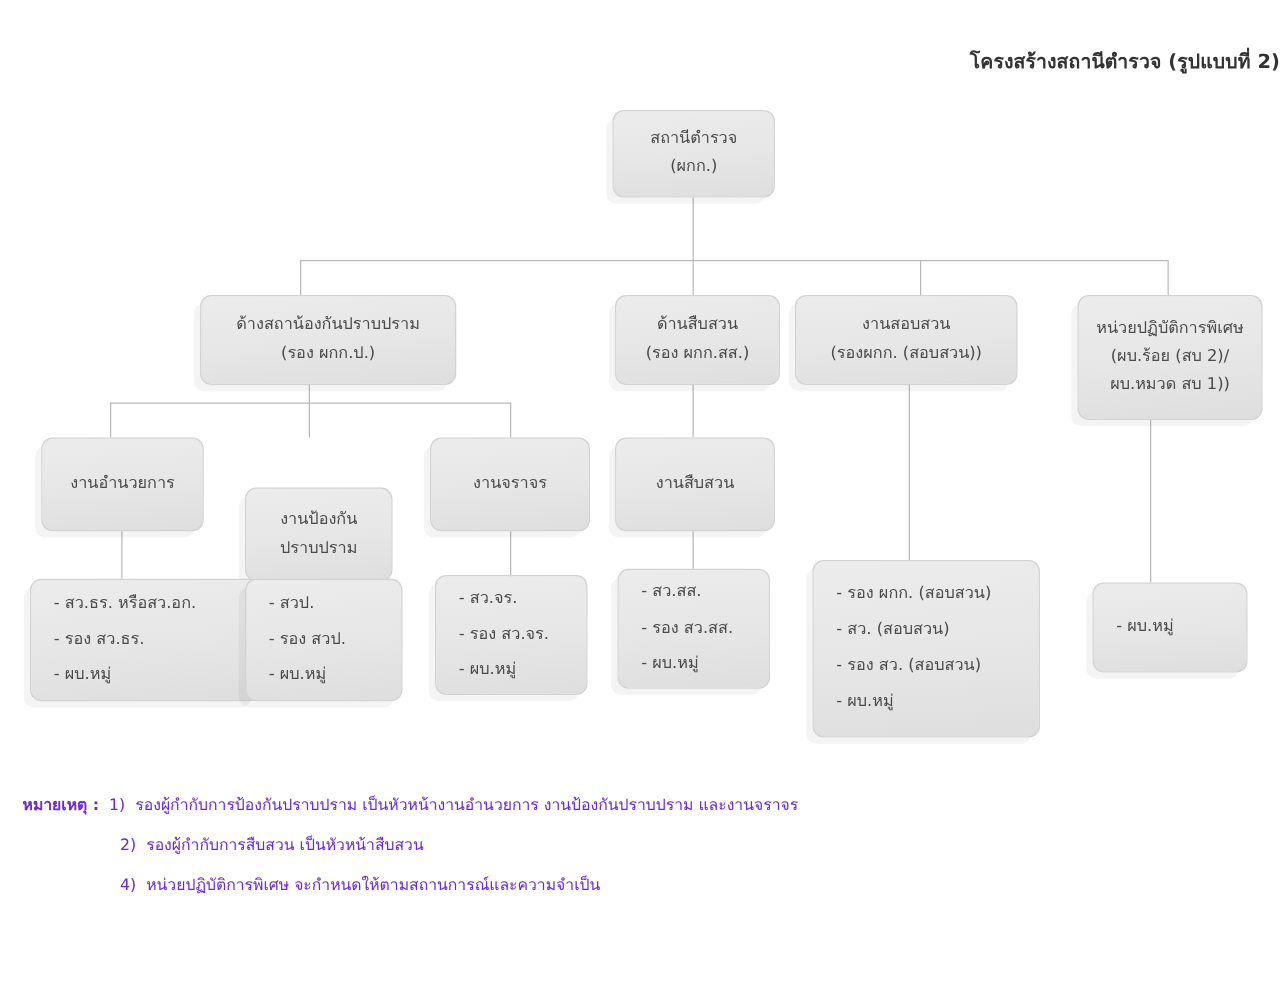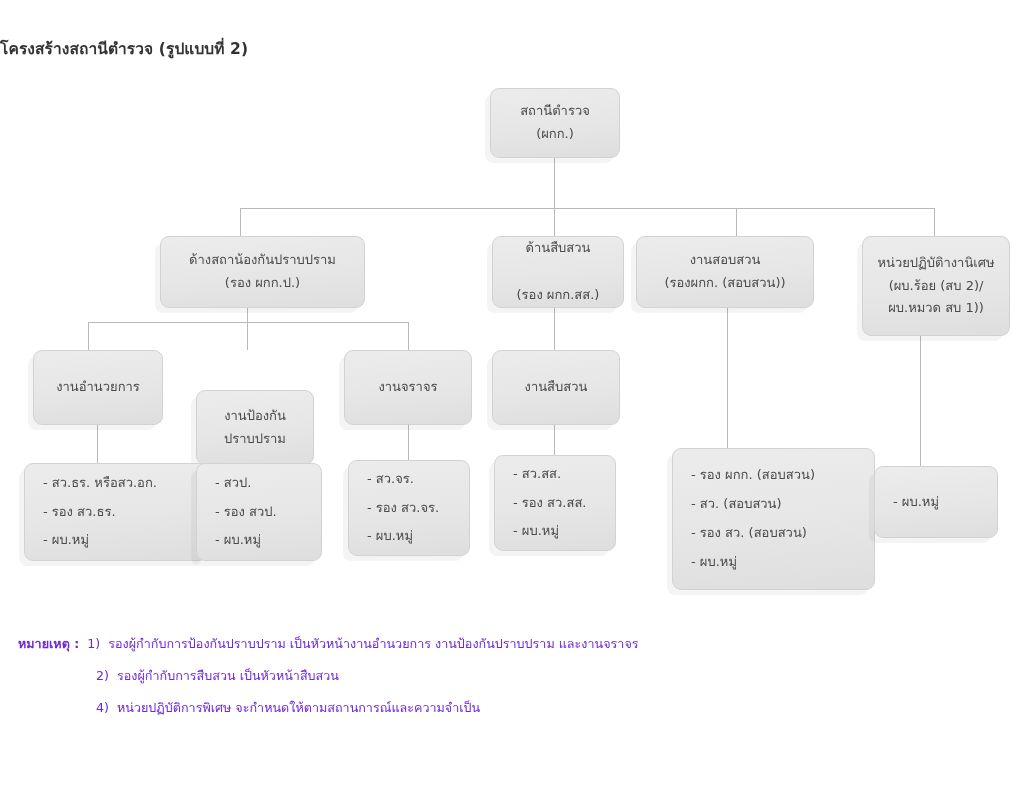--- a/index.html
+++ b/index.html
@@ -14,21 +14,21 @@
     font-family: "DejaVu Sans", "Liberation Sans", sans-serif;
     color: #3a3a3a;
     overflow: hidden;
   }
 
   #chart-title {
     position: absolute;
     left: 0;
     top: 36px;
     width: 1024px;
-    text-align: left;
+    text-align: right;
     font-size: 15.5px;
     font-weight: bold;
     color: #333333;
     letter-spacing: 0.1px;
   }
 
   
   .conn {
     position: absolute;
     background: #b9b9b9;
@@ -126,32 +126,32 @@
 <div class="node" style="left:490px; top:88px; width:130px; height:70px;">
   <span class="line">สถานีตำรวจ</span>
   <span class="line">(ผกก.)</span>
 </div>
 
 <div class="node" style="left:160px; top:236px; width:205px; height:72px;">
   <span class="line">ด้างสถาน้องกันปราบปราม</span>
   <span class="line">(รอง ผกก.ป.)</span>
 </div>
 
-<div class="node" style="left:492px; top:236px; width:132px; height:72px;justify-content:space-between;">
+<div class="node" style="left:492px; top:236px; width:132px; height:72px;">
   <span class="line">ด้านสืบสวน</span>
   <span class="line">(รอง ผกก.สส.)</span>
 </div>
 
 <div class="node" style="left:636px; top:236px; width:178px; height:72px;">
   <span class="line">งานสอบสวน</span>
   <span class="line">(รองผกก. (สอบสวน))</span>
 </div>
 
 <div class="node" style="left:862px; top:236px; width:148px; height:100px;">
-  <span class="line">หน่วยปฏิบัติางานิเศษ</span>
+  <span class="line">หน่วยปฏิบัติการพิเศษ</span>
   <span class="line">(ผบ.ร้อย (สบ 2)/</span>
   <span class="line">ผบ.หมวด สบ 1))</span>
 </div>
 
 <div class="node" style="left:33px; top:350px; width:130px; height:75px;">
   <span class="line">งานอำนวยการ</span>
 </div>
 
 <div class="node" style="left:196px; top:350px; width:118px; height:75px;margin-top:40px;">
   <span class="line">งานป้องกัน</span>
@@ -183,21 +183,21 @@
   <span class="line">- รอง สว.จร.</span>
   <span class="line">- ผบ.หมู่</span>
 </div>
 
 <div class="node list" style="left:494px; top:455px; width:122px; height:96px;">
   <span class="line">- สว.สส.</span>
   <span class="line">- รอง สว.สส.</span>
   <span class="line">- ผบ.หมู่</span>
 </div>
 
-<div class="node list" style="left:672px; top:448px; width:203px; height:142px;">
+<div class="node list" style="left:650px; top:448px; width:182px; height:142px;">
   <span class="line">- รอง ผกก. (สอบสวน)</span>
   <span class="line">- สว. (สอบสวน)</span>
   <span class="line">- รอง สว. (สอบสวน)</span>
   <span class="line">- ผบ.หมู่</span>
 </div>
 
 <div class="node list" style="left:874px; top:466px; width:124px; height:72px;">
   <span class="line">- ผบ.หมู่</span>
 </div>
 

